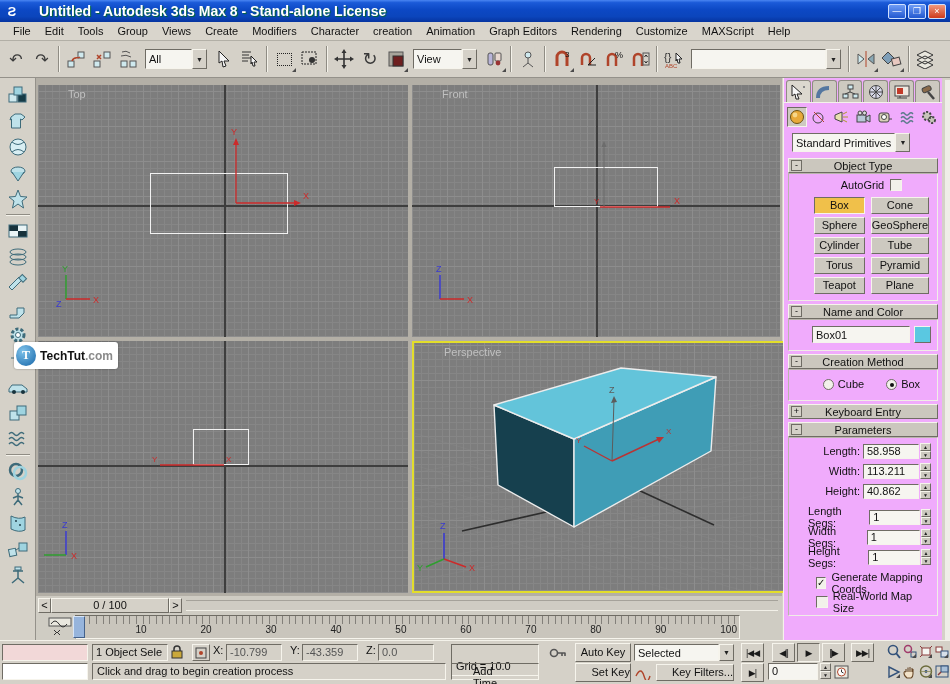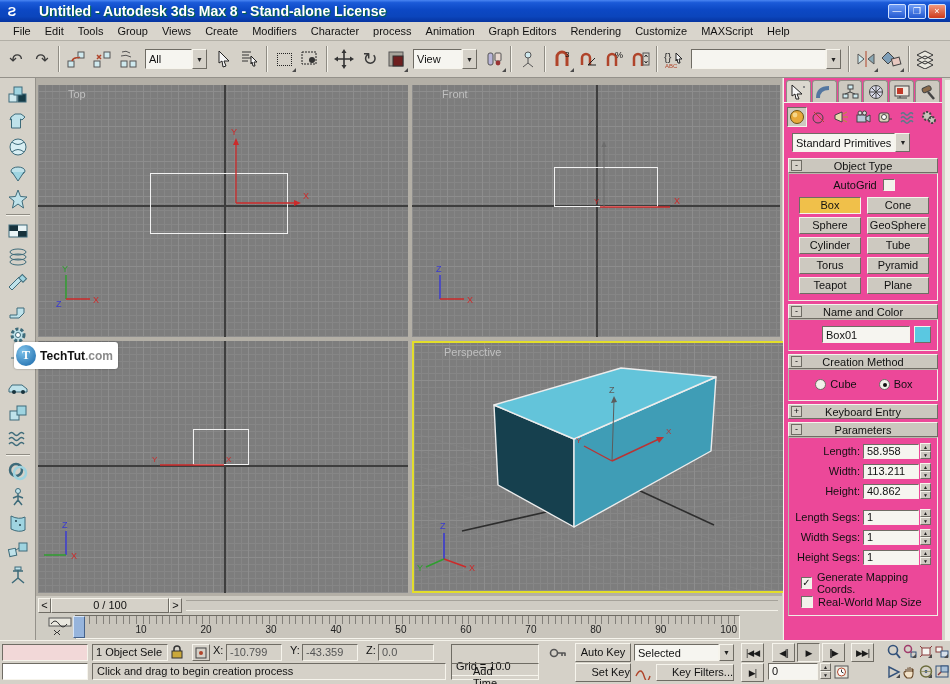--- a/index.html
+++ b/index.html
@@ -63,46 +63,46 @@
   .vp svg { position:absolute; left:0; top:0; }
   
   .watermark { left:14px; top:342px; width:104px; height:27px; background:#fff; border-radius:3px;
     display:flex; align-items:center; padding:0 5px 0 2px; z-index:30; box-shadow:0 0 2px rgba(0,0,0,.4); }
   .wm-circle { width:21px; height:21px; border-radius:50%; background:radial-gradient(circle at 35% 30%,#7ec2ea,#1565a8);
     color:#fff; font-weight:bold; font-size:12px; display:flex; align-items:center; justify-content:center;
     font-family:"Liberation Serif","DejaVu Serif",serif; }
   .wm-text { margin-left:4px; font-size:12px; font-weight:bold; color:#111; }
   .wm-text .suf { color:#8a8a8a; font-weight:bold; }
   
-  .cpanel { left:783px; top:78px; width:159px; height:562px; background:#ec4899; border-left:1px solid #f4f2ea; }
+  .cpanel { left:783px; top:78px; width:159px; height:562px; background:#f0abfc; border-left:1px solid #f4f2ea; }
   .scrollstrip { left:945px; top:80px; width:5px; height:560px; background:#efeee8; }
   .cp-tabs { display:flex; padding:2px 2px 0 2px; gap:1px; }
   .cp-tab { width:26px; height:22px; display:flex; align-items:center; justify-content:center;
     border:1px solid #8f8c84; border-bottom:none; background:#cdc9c0; border-radius:3px 3px 0 0; }
   .cp-tab.active { background:#dcd8cf; }
   .cp-subs { display:flex; padding:4px 3px 2px 3px; gap:2px; border-top:1px solid #f4f2ea; }
   .cp-sub { width:21px; height:20px; display:flex; align-items:center; justify-content:center; }
   .cp-sub.active { border:1px solid; border-color:#6f6c64 #f6f4ec #f6f4ec #6f6c64; background:#cdc9c0; }
   .cp-dd { margin:4px 8px 6px 8px; height:19px; display:flex; }
   .rollout { margin:3px 4px 0 4px; }
   .roll-head { height:15px; display:flex; align-items:center; background:#cbc7be;
     border:1px solid; border-color:#f6f4ec #6f6c64 #6f6c64 #f6f4ec; position:relative; }
   .roll-head .pm { width:11px; height:11px; margin-left:2px; background:#d5d1c8;
     border:1px solid #6f6c64; font-size:9px; line-height:9px; text-align:center; }
   .roll-head .rt { position:absolute; left:0; right:0; text-align:center; font-size:11px; }
-  .roll-body { border:1px solid; border-color:#b9b5ac #f0eee6 #f0eee6 #b9b5ac; padding:3px 2px 4px 4px; }
+  .roll-body { border:1px solid; border-color:#b9b5ac #f0eee6 #f0eee6 #b9b5ac; padding:3px 2px 4px 19px; }
   .ot-grid { display:grid; grid-template-columns:1fr 1fr; gap:3px 6px; padding:2px 6px; }
   .otbtn { height:17px; text-align:center; line-height:15px; background:#cdc9c0;
     border:1px solid; border-color:#f6f4ec #6f6c64 #6f6c64 #f6f4ec; font-size:11px; }
   .otbtn.active { background:#f0c04a; border-color:#6f6c64 #f6f4ec #f6f4ec #6f6c64; }
   .autogrid { display:flex; align-items:center; justify-content:center; gap:6px; height:16px; margin-bottom:2px; }
   .cb { width:12px; height:12px; background:#f2f1ea; border:1px solid; border-color:#6f6c64 #f6f4ec #f6f4ec #6f6c64;
     font-size:10px; line-height:10px; text-align:center; }
   .cb.on::after { content:"✓"; font-weight:bold; }
-  .name-row { display:flex; align-items:center; gap:4px; padding:3px 4px;margin-left:25px; }
+  .name-row { display:flex; align-items:center; gap:4px; padding:3px 4px; }
   .name-field { flex:1; height:17px; }
   .swatch { width:17px; height:17px; border:1px solid; border-color:#f6f4ec #6f6c64 #6f6c64 #f6f4ec; }
   .cm-row { display:flex; justify-content:center; gap:22px; padding:5px 0 6px 0; }
   .cm-opt { display:flex; align-items:center; gap:4px; }
   .radio { width:11px; height:11px; border-radius:50%; background:#f2f1ea; border:1px solid #6f6c64; position:relative; }
   .cm-opt.on .radio::after { content:""; position:absolute; left:3px; top:3px; width:4px; height:4px;
     border-radius:50%; background:#111; }
   .param-row { display:flex; align-items:center; justify-content:flex-end; height:20px; padding-right:4px; }
   .param-row .plabel { margin-right:3px; }
   .pfield { width:56px; height:15px; font-size:11px; }
@@ -147,21 +147,21 @@
 
 <div class="abs menubar">
   <span class="menu-item">File</span>
   <span class="menu-item">Edit</span>
   <span class="menu-item">Tools</span>
   <span class="menu-item">Group</span>
   <span class="menu-item">Views</span>
   <span class="menu-item">Create</span>
   <span class="menu-item">Modifiers</span>
   <span class="menu-item">Character</span>
-  <span class="menu-item">process</span>
+  <span class="menu-item">creation</span>
   <span class="menu-item">Animation</span>
   <span class="menu-item">Graph Editors</span>
   <span class="menu-item">Rendering</span>
   <span class="menu-item">Customize</span>
   <span class="menu-item">MAXScript</span>
   <span class="menu-item">Help</span>
 </div>
 
 <div class="abs toolbar">
   <div class="tbtn">

